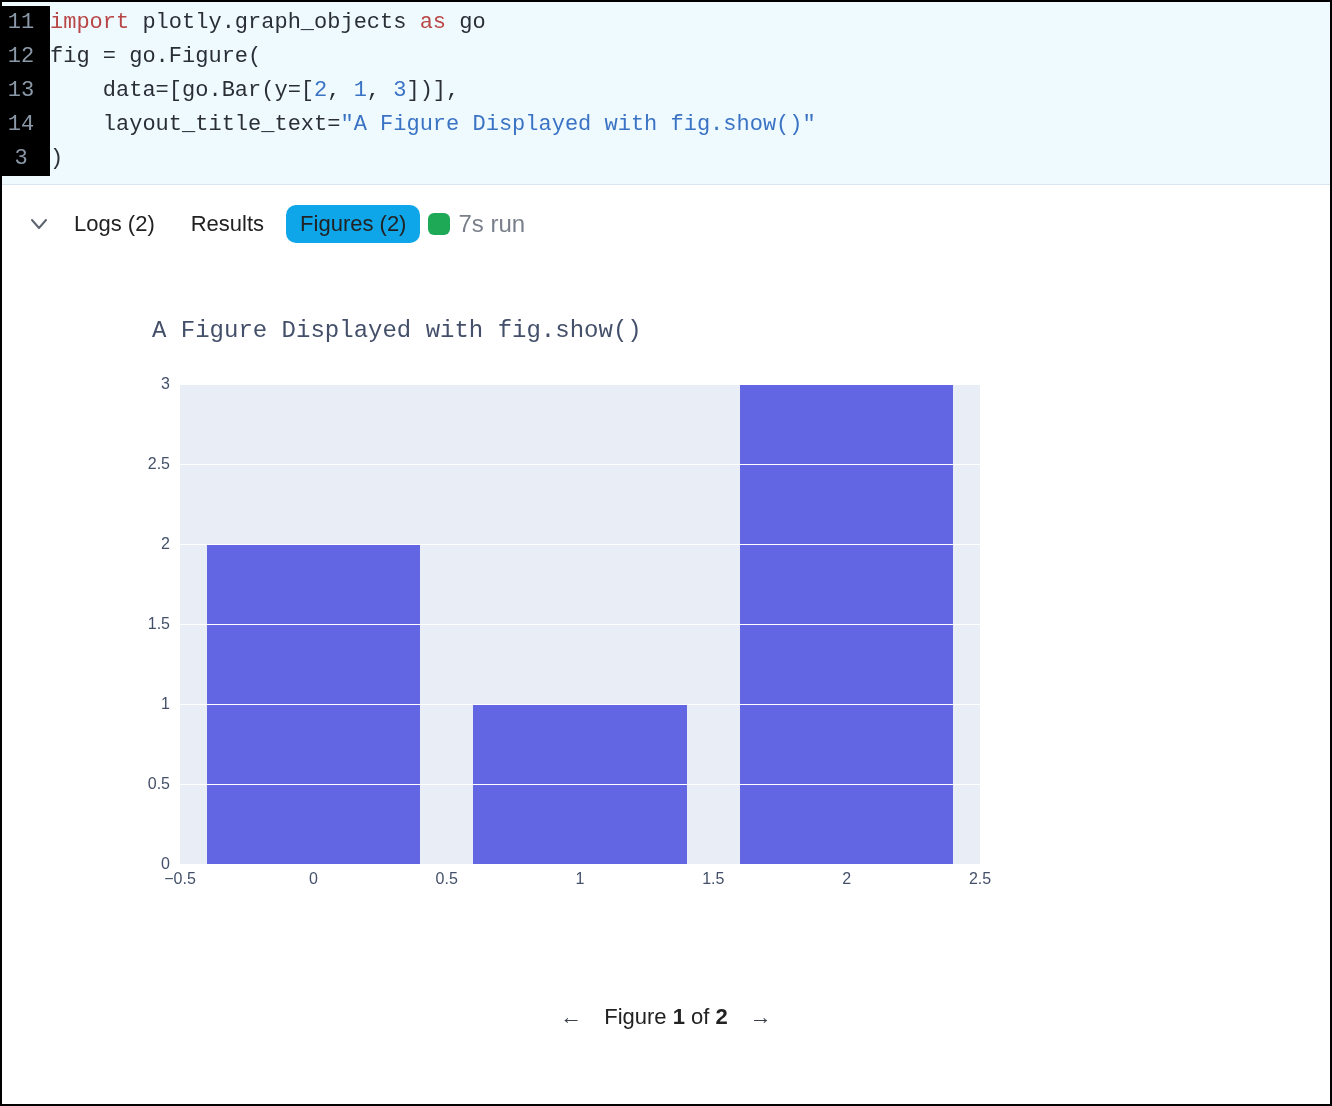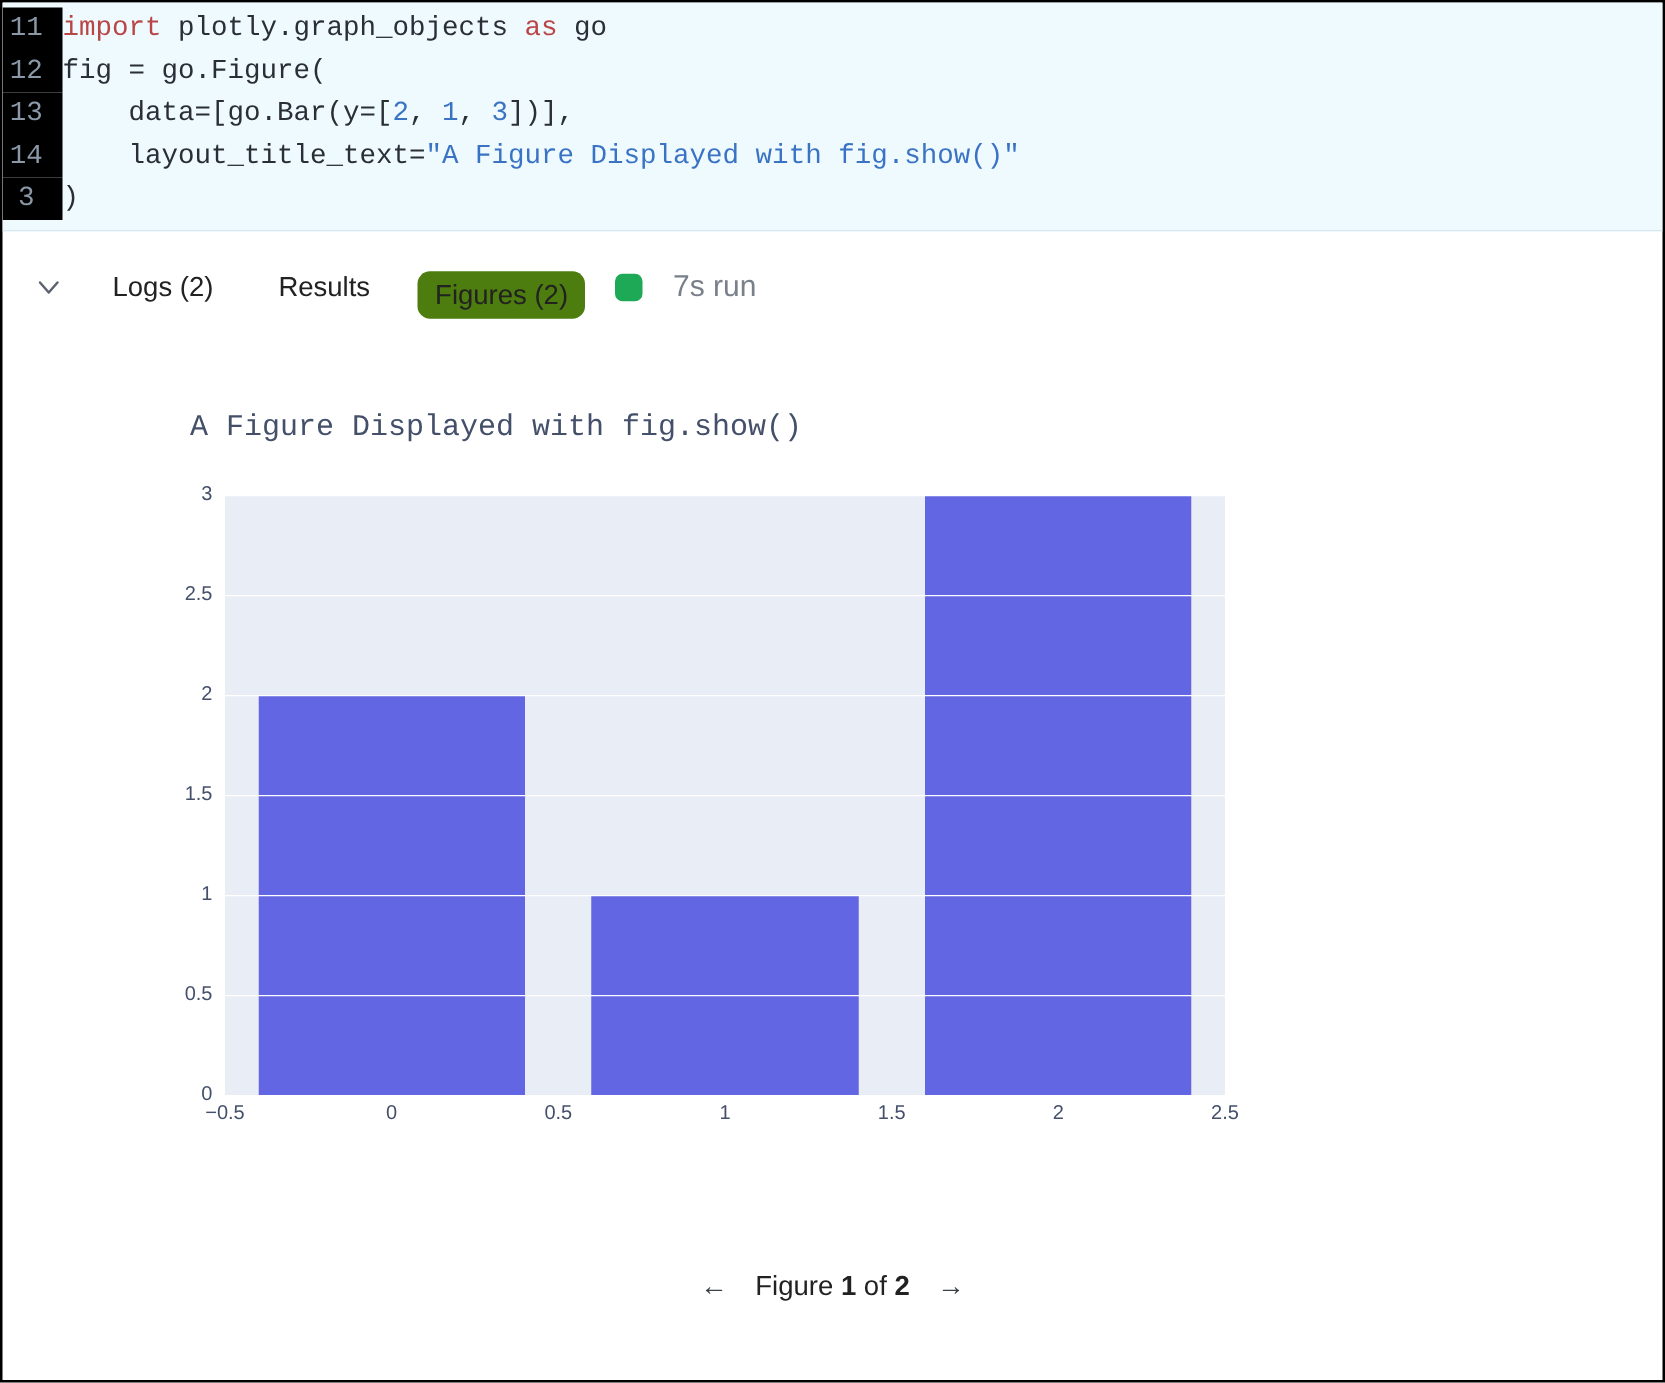--- a/index.html
+++ b/index.html
@@ -38,39 +38,38 @@
     white-space: pre;
     color: #2a2f36;
   }
   .kw-import { color: #b94646; }
   .kw-as { color: #b94646; }
   .num { color: #3a73c4; }
   .str { color: #3a73c4; }
   .tabs-row {
     display: flex;
     align-items: center;
-    gap: 24px;
+    gap: 8px;
     padding: 20px 24px 20px 24px;
     font-size: 22px;
     color: #222;
   }
   .chevron {
     width: 26px; height: 26px;
     display: flex; align-items: center; justify-content: center;
     color: #5d6470;
     cursor: pointer;
   }
   .tab {
     padding: 6px 14px;
     border-radius: 10px;
     cursor: pointer;
   }
   .tab.active {
-    background: #4d7c0f;
-    margin-top: 12px;
+    background: #0ea5e9;
   }
   .status-dot {
     width: 22px; height: 22px;
     border-radius: 6px;
     background: #1ea957;
     display: inline-block;
   }
   .run-time {
     font-size: 24px;
     color: #7a808b;

